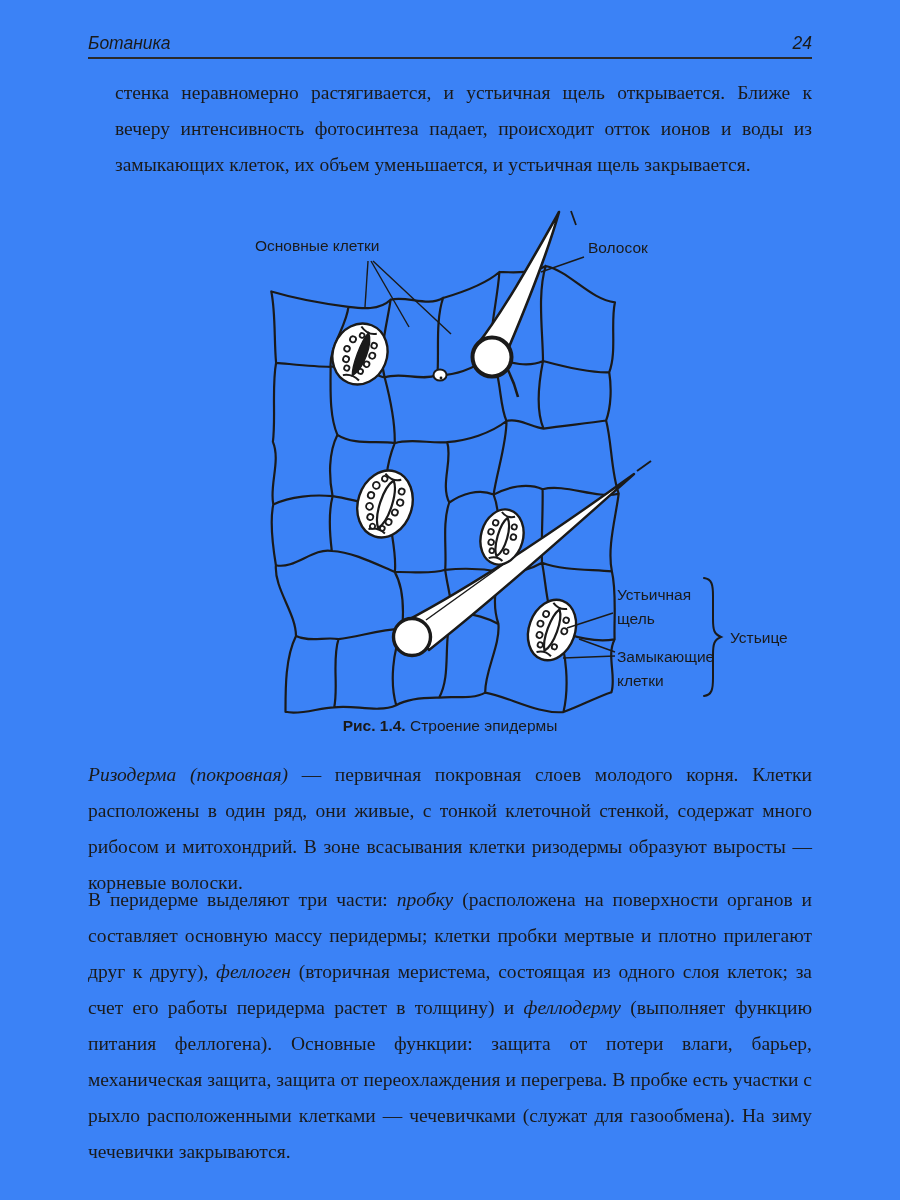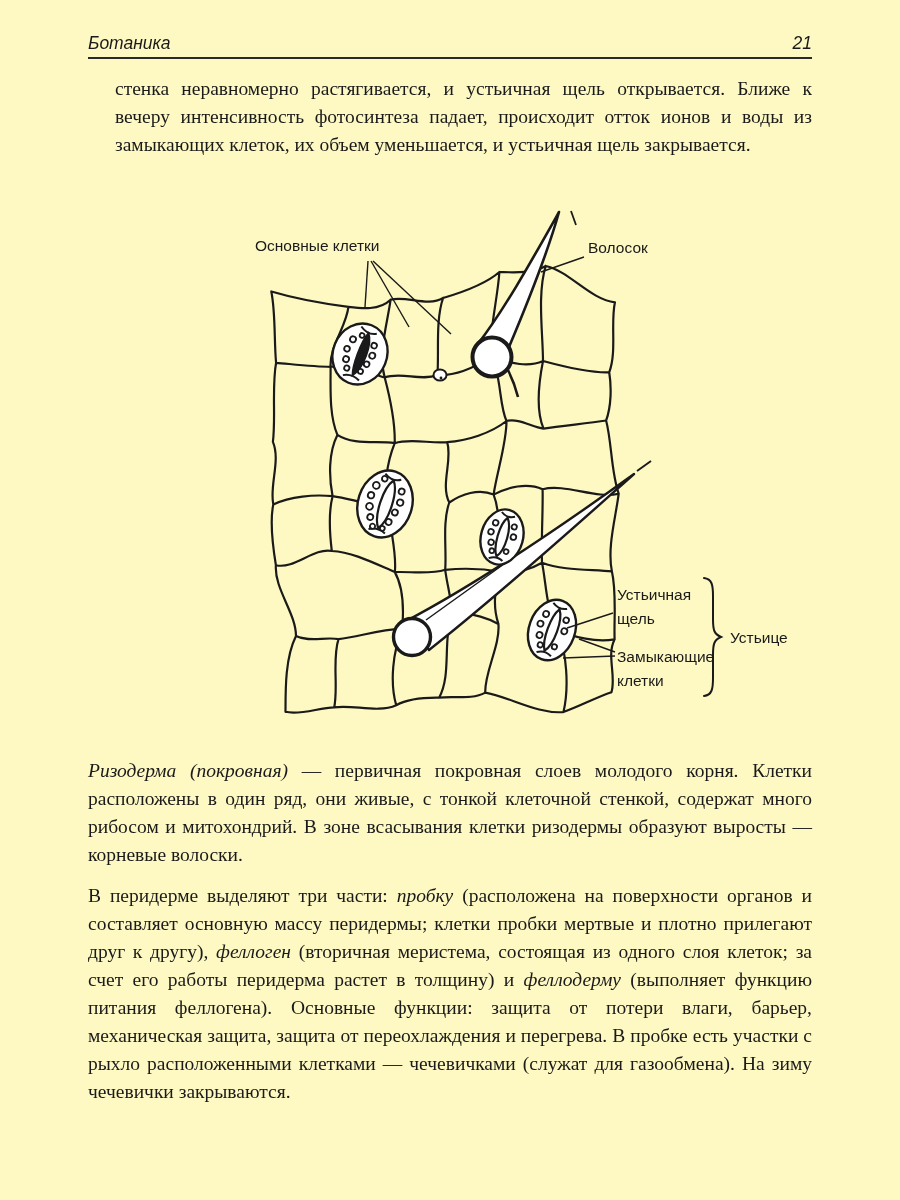--- a/index.html
+++ b/index.html
@@ -1,28 +1,28 @@
 <!DOCTYPE html>
 <html lang="ru"><head>
 <meta charset="utf-8">
 <style>
   html,body{margin:0;padding:0;background:#ffffff;}
   .page{
-    position:relative;width:900px;height:1200px;background:#fef9c3;
+    position:relative;width:900px;height:1200px;background:#3b82f6;
     color:#1a1a1a;font-family:"Liberation Serif",serif;overflow:hidden;
   }
   .header{
     position:absolute;left:88px;top:33px;width:724px;
     display:flex;justify-content:space-between;align-items:flex-end;
     font-family:"Liberation Sans",sans-serif;font-style:italic;
     font-size:17.5px;border-bottom:2px solid #2a2a2a;padding-bottom:3px;
   }
   .para{
     position:absolute;left:88px;width:724px;margin:0;
-    font-size:19.5px;line-height:28px;text-align:justify;
+    font-size:19.5px;line-height:36px;text-align:justify;
   }
   .para .it{font-style:italic;}
   #p-top{left:115px;width:697px;top:75px;}
   .bullet-row{position:absolute;left:88px;top:160px;width:724px;display:flex;}
   .bullet-square{
     flex:0 0 auto;width:11px;height:12px;border:2.6px solid #1a1a1a;
     border-radius:2px;margin:7px 13px 0 1px;
   }
   .bullet-text{flex:1;font-size:19.5px;line-height:28px;text-align:left;}
   .bullet-text .it{font-style:italic;}
@@ -37,21 +37,21 @@
   }
   .caption .cap-b{font-weight:bold;}
 </style>
 </head>
 <body>
 
 <div class="page">
 
   <div class="header">
     <span>Ботаника</span>
-    <span>21</span>
+    <span>24</span>
   </div>
 
   <p class="para" id="p-top"><span>стенка неравномерно растягивается, и устьичная щель открывается. Ближе к вечеру интенсивность фотосинтеза падает, происходит отток ионов и воды из замыкающих клеток, их объем уменьшается, и устьичная щель закрывается.</span></p>
 
 
   <svg class="fig-svg" width="590" height="514" viewBox="230 200 590 514" xmlns="http://www.w3.org/2000/svg">
 
     <path id="cell-net" fill="none" stroke="#1a1a1a" stroke-width="2.2" stroke-linecap="round" d="M271.3 291.5C294.0 298.2 324.9 303.9 348.4 306.8M348.4 306.8C361.7 308.5 379.4 310.6 390.6 299.7M390.6 299.7C406.2 295.2 427.6 307.3 443.1 298.0M443.1 298.0C461.1 292.7 484.8 284.8 499.4 272.0M499.4 272.0C513.6 272.4 532.6 273.7 545.7 266.0M545.7 266.0C569.5 271.2 590.0 299.4 614.9 302.4M276.1 362.8C292.5 364.2 314.2 366.8 330.6 366.8M330.6 366.8C348.0 364.0 368.8 372.4 384.7 377.5M384.7 377.5C400.3 371.5 421.9 381.4 437.4 375.1M437.4 375.1C455.3 376.0 475.6 366.8 490.0 357.4M490.0 357.4C505.7 361.4 526.5 368.7 543.0 361.0M543.0 361.0C562.6 366.3 588.7 373.1 609.2 372.3M337.4 434.9C353.4 445.5 377.5 440.5 394.7 443.2M394.7 443.2C410.3 438.0 431.5 443.9 447.2 442.1M447.2 442.1C466.8 440.8 490.9 433.3 506.5 421.0M506.5 421.0C518.8 417.8 532.2 427.3 543.5 428.6M543.5 428.6C562.2 425.7 587.4 423.4 606.1 420.5M273.3 504.4C290.3 496.3 314.2 494.3 332.6 496.2M332.6 496.2C349.8 498.9 372.3 504.6 389.2 508.7M449.3 502.5C461.5 494.3 478.7 488.1 493.6 494.6M493.6 494.6C507.7 487.1 527.0 482.3 542.6 489.2M542.6 489.2C565.9 483.5 595.5 499.1 618.7 493.7M275.9 565.2C294.8 569.4 313.1 547.6 331.8 551.0M331.8 551.0C352.5 551.8 376.4 564.2 394.8 572.1M394.8 572.1C409.9 571.4 430.3 574.7 445.2 569.8M445.2 569.8C462.4 568.1 485.1 568.9 502.0 572.1M502.0 572.1C515.2 574.4 530.9 569.2 542.0 562.7M542.0 562.7C562.3 570.7 590.9 569.3 611.9 571.4M296.0 636.1C308.3 642.4 325.8 636.6 338.5 639.1M338.5 639.1C357.7 637.3 382.5 628.5 402.2 629.2M402.2 629.2C417.3 625.7 438.5 624.9 452.3 616.1M452.3 616.1C467.4 611.0 485.3 617.2 498.4 623.9M557.8 629.2C573.8 638.1 596.6 642.2 614.6 639.4M285.5 711.8C300.5 715.4 319.5 707.5 334.2 707.4M334.2 707.4C352.7 704.2 377.9 713.5 396.2 705.2M396.2 705.2C408.3 698.6 425.8 697.5 439.1 697.7M439.1 697.7C452.9 695.7 472.1 700.0 485.2 692.6M485.2 692.6C509.1 696.7 538.0 714.5 563.5 712.0M563.5 712.0C578.2 707.0 596.6 697.2 611.4 692.3M271.3 291.5C275.7 312.7 274.0 341.5 276.1 362.8M348.4 306.8C346.6 325.8 329.3 346.9 330.6 366.8M390.6 299.7C387.5 323.0 377.7 353.5 384.7 377.5M443.1 298.0C435.3 320.7 439.2 352.0 437.4 375.1M499.4 272.0C497.7 297.8 489.3 331.4 490.0 357.4M545.7 266.0C537.1 294.3 542.9 332.5 543.0 361.0M614.9 302.4C610.4 323.2 617.0 351.8 609.2 372.3M276.1 362.8C271.7 386.4 275.9 418.3 272.9 441.9M330.6 366.8C330.7 387.5 329.0 415.1 337.4 434.9M384.7 377.5C389.8 396.9 395.3 422.9 394.7 443.2M490.0 357.4C502.1 374.6 498.4 402.7 506.5 421.0M543.0 361.0C539.0 381.3 535.0 408.4 543.5 428.6M609.2 372.3C611.6 387.0 611.3 406.3 606.1 420.5M272.9 441.9C280.8 460.6 269.2 485.7 273.3 504.4M337.4 434.9C328.3 452.7 328.9 477.4 332.6 496.2M394.7 443.2C387.1 462.3 382.5 488.4 389.2 508.7M447.2 442.1C452.8 460.1 440.1 484.7 449.3 502.5M506.5 421.0C506.5 443.7 496.8 472.4 493.6 494.6M606.1 420.5C611.8 442.1 611.1 472.4 618.7 493.7M273.3 504.4C269.4 522.9 272.9 547.0 275.9 565.2M332.6 496.2C328.3 512.6 329.8 534.6 331.8 551.0M389.2 508.7C389.2 527.9 397.2 552.7 394.8 572.1M449.3 502.5C442.1 522.4 446.8 549.7 445.2 569.8M493.6 494.6C502.6 517.1 495.5 549.3 502.0 572.1M542.6 489.2C543.1 511.3 541.1 540.7 542.0 562.7M618.7 493.7C615.8 517.0 607.0 547.5 611.9 571.4M275.9 565.2C274.1 588.7 296.0 613.1 296.0 636.1M394.8 572.1C404.1 588.3 403.7 611.6 402.2 629.2M445.2 569.8C446.9 583.8 452.1 602.0 452.3 616.1M502.0 572.1C493.6 587.1 493.1 607.9 498.4 623.9M542.0 562.7C546.3 582.8 546.0 610.9 557.8 629.2M611.9 571.4C616.7 591.6 613.9 619.0 614.6 639.4M296.0 636.1C285.2 657.8 285.5 688.6 285.5 711.8M338.5 639.1C331.9 659.3 338.5 687.1 334.2 707.4M402.2 629.2C393.0 651.4 389.6 681.8 396.2 705.2M452.3 616.1C442.2 639.6 451.9 674.6 439.1 697.7M498.4 623.9C500.3 645.6 484.7 671.1 485.2 692.6M557.8 629.2C566.6 653.5 569.3 686.6 563.5 712.0M614.6 639.4C606.3 654.9 616.5 676.7 611.4 692.3"></path>
 
     <g>
@@ -158,17 +158,20 @@
 
     <text class="fig-label" x="255" y="251">Основные клетки</text>
     <text class="fig-label" x="588" y="253">Волосок</text>
     <text class="fig-label" x="617" y="600">Устьичная</text>
     <text class="fig-label" x="617" y="624">щель</text>
     <text class="fig-label" x="617" y="662">Замыкающие</text>
     <text class="fig-label" x="617" y="686">клетки</text>
     <text class="fig-label" x="730" y="643">Устьице</text>
   </svg>
 
+  <div class="caption">
+    <span class="cap-b">Рис. 1.4.</span><span> Строение эпидермы</span>
+  </div>
 
   <p class="para" id="p-rhizoderm"><span class="it">Ризодерма (покровная)</span><span> — первичная покровная слоев молодого корня. Клетки расположены в один ряд, они живые, с тонкой клеточной стенкой, содержат много рибосом и митохондрий. В зоне всасывания клетки ризодермы образуют выросты — корневые волоски.</span></p>
   <p class="para" id="p-periderm-parts"><span>В перидерме выделяют три части: </span><span class="it">пробку</span><span> (расположена на поверхности органов и составляет основную массу перидермы; клетки пробки мертвые и плотно прилегают друг к другу), </span><span class="it">феллоген</span><span> (вторичная меристема, состоящая из одного слоя клеток; за счет его работы перидерма растет в толщину) и </span><span class="it">феллодерму</span><span> (выполняет функцию питания феллогена). Основные функции: защита от потери влаги, барьер, механическая защита, защита от переохлаждения и перегрева. В пробке есть участки с рыхло расположенными клетками — чечевичками (служат для газообмена). На зиму чечевички закрываются.</span></p>
 
 </div>
 
 </body></html>

